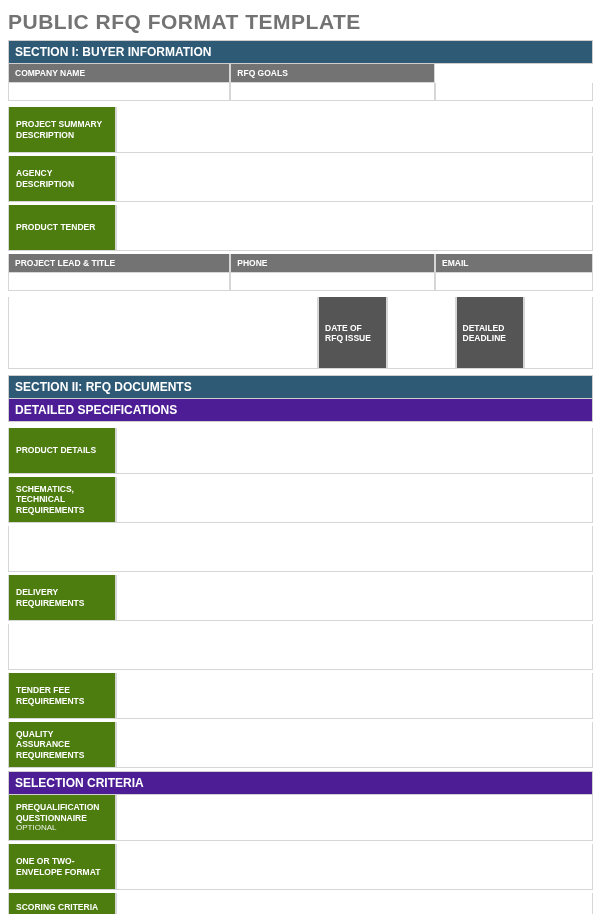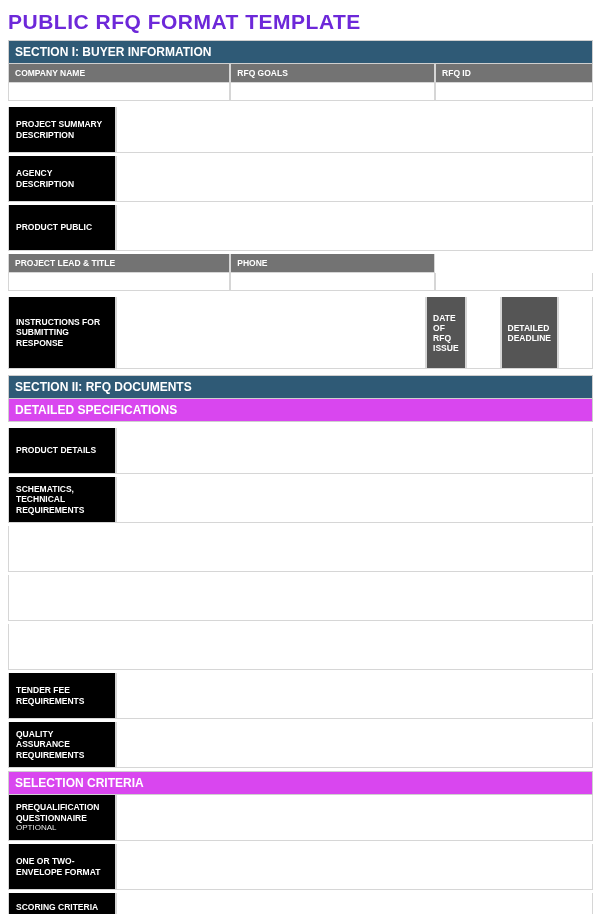--- a/index.html
+++ b/index.html
@@ -3,50 +3,50 @@
 <meta charset="utf-8">
 <style>
   * { box-sizing: border-box; margin: 0; padding: 0; }
   body {
     font-family: Arial, Helvetica, sans-serif;
     background: #fff;
     width: 601px;
     padding: 10px 8px;
   }
   .doc-title {
-    color: #6d28d9;
+    color: #737373;
     font-size: 21px;
     font-weight: 700;
     letter-spacing: 0.5px;
     margin-bottom: 6px;
   }
   .section-bar {
     background: #2f5a76;
     color: #fff;
     font-size: 12px;
     font-weight: 700;
     padding: 4px 6px;
     border: 1px solid #cfcfcf;
   }
-  .section-bar.grey { background: #d946ef; }
+  .section-bar.grey { background: #4c1d95; }
   .row { display: flex; width: 100%; }
   .cell {
     border: 1px solid #d6d6d6;
     border-top: none;
     font-size: 8.5px;
     font-weight: 700;
     color: #fff;
     display: flex;
     align-items: center;
     padding: 4px 6px;
   }
   .hcell { background: #737373; height: 19px; }
   .icell { background: #fff; height: 18px; }
   .labelcell {
-    background: #000000;
+    background: #4d7c0f;
     min-height: 46px;
     width: 108px;
     flex: none;
     line-height: 1.25;
     padding: 6px 7px;
     flex-direction: column;
     align-items: flex-start;
     justify-content: center;
   }
   .contentcell { background: #fff; flex: 1; min-height: 46px; }
@@ -59,61 +59,60 @@
 </head>
 <body>
 
 <div class="doc-title">PUBLIC RFQ FORMAT TEMPLATE</div>
 
 <div class="section-bar">SECTION I:  BUYER INFORMATION</div>
 
 <div class="row">
   <div class="cell hcell" style="width:38%">COMPANY NAME</div>
   <div class="cell hcell" style="width:35%">RFQ GOALS</div>
-  <div class="cell hcell" style="width:27%">RFQ ID</div>
 </div>
 <div class="row">
   <div class="cell icell" style="width:38%"></div>
   <div class="cell icell" style="width:35%"></div>
   <div class="cell icell" style="width:27%"></div>
 </div>
 
 <div class="gap6"></div>
 
 <div class="row">
   <div class="cell labelcell">PROJECT SUMMARY DESCRIPTION</div>
   <div class="cell contentcell"></div>
 </div>
 <div class="gap3"></div>
 <div class="row">
   <div class="cell labelcell">AGENCY DESCRIPTION</div>
   <div class="cell contentcell"></div>
 </div>
 <div class="gap3"></div>
 <div class="row">
-  <div class="cell labelcell">PRODUCT PUBLIC</div>
+  <div class="cell labelcell">PRODUCT TENDER</div>
   <div class="cell contentcell"></div>
 </div>
 
 <div class="gap3"></div>
 
 <div class="row">
   <div class="cell hcell" style="width:38%">PROJECT LEAD &amp; TITLE</div>
   <div class="cell hcell" style="width:35%">PHONE</div>
+  <div class="cell hcell" style="width:27%">EMAIL</div>
 </div>
 <div class="row">
   <div class="cell icell" style="width:38%"></div>
   <div class="cell icell" style="width:35%"></div>
   <div class="cell icell" style="width:27%"></div>
 </div>
 
 <div class="gap6"></div>
 
 <div class="row">
-  <div class="cell labelcell" style="min-height:72px">INSTRUCTIONS FOR SUBMITTING RESPONSE</div>
   <div class="cell contentcell" style="width:53%;flex:none;min-height:72px"></div>
   <div style="flex:1;display:flex;">
     <div class="cell subhcell flex1" style="height:auto">DATE OF RFQ ISSUE</div>
     <div class="cell icell flex1" style="height:auto"></div>
     <div class="cell subhcell flex1" style="height:auto">DETAILED DEADLINE</div>
     <div class="cell icell flex1" style="height:auto"></div>
   </div>
 </div>
 
 <div class="gap6"></div>
@@ -131,20 +130,21 @@
 <div class="row">
   <div class="cell labelcell">SCHEMATICS, TECHNICAL REQUIREMENTS</div>
   <div class="cell contentcell"></div>
 </div>
 <div class="gap3"></div>
 <div class="row">
   <div class="cell contentcell"></div>
 </div>
 <div class="gap3"></div>
 <div class="row">
+  <div class="cell labelcell">DELIVERY REQUIREMENTS</div>
   <div class="cell contentcell"></div>
 </div>
 <div class="gap3"></div>
 <div class="row">
   <div class="cell contentcell"></div>
 </div>
 <div class="gap3"></div>
 <div class="row">
   <div class="cell labelcell">TENDER FEE REQUIREMENTS</div>
   <div class="cell contentcell"></div>

